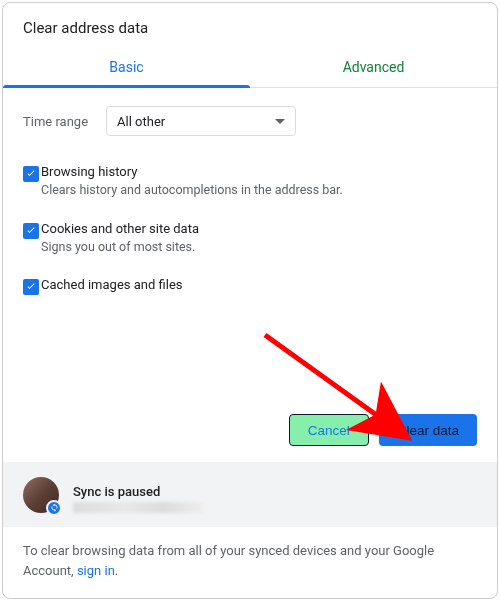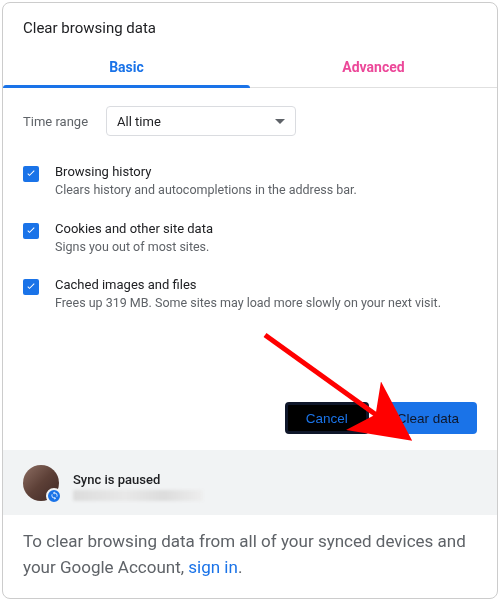--- a/index.html
+++ b/index.html
@@ -29,29 +29,29 @@
     }
     .tabs {
       display: flex;
       border-bottom: 1px solid #e0e0e0;
     }
     .tab {
       flex: 1;
       text-align: center;
       padding: 10px 0 12px 0;
       font-size: 14px;
-      font-weight: 700;
+      font-weight: 400;
       cursor: pointer;
       position: relative;
     }
     .tab.active {
       color: #1a73e8;
     }
     .tab.inactive {
-      color: #ec4899;
+      color: #15803d;
     }
     .tab.active::after {
       content: '';
       position: absolute;
       bottom: -1px;
       left: 0;
       right: 0;
       height: 3px;
       background: #1a73e8;
       border-radius: 3px 3px 0 0;
@@ -88,21 +88,21 @@
     }
     .caret {
       width: 0; height: 0;
       border-left: 5px solid transparent;
       border-right: 5px solid transparent;
       border-top: 5px solid #5f6368;
     }
     .option-row {
       display: flex;
       align-items: flex-start;
-      gap: 16px;
+      gap: 2px;
       margin-bottom: 22px;
     }
     .checkbox {
       width: 16px;
       height: 16px;
       background: #1a73e8;
       border-radius: 2px;
       display: flex;
       align-items: center;
       justify-content: center;
@@ -134,23 +134,23 @@
       padding: 0 18px;
       border-radius: 4px;
       font-size: 13.5px;
       font-weight: 500;
       cursor: pointer;
       display: flex;
       align-items: center;
       border: none;
     }
     .btn-cancel {
-      background: #000000;
+      background: #86efac;
       color: #1a73e8;
-      border: 3px solid #0f172a;
+      border: 1px solid #0f172a;
     }
     .btn-primary {
       background: #1a73e8;
       color: #0f172a;
     }
     .sync-section {
       background: #f1f3f4;
       padding: 14px 20px;
       display: flex;
       align-items: center;
@@ -187,54 +187,54 @@
     }
     .sync-sub {
       width: 130px;
       height: 11px;
       background: linear-gradient(90deg, #dcdcdc 0%, #e8e8e8 40%, #dcdcdc 70%, #eee 100%);
       filter: blur(1.5px);
       border-radius: 2px;
     }
     .footer-note {
       padding: 14px 20px 18px 20px;
-      font-size: 17px;
+      font-size: 13px;
       color: #5f6368;
       line-height: 1.5;
     }
     .footer-note .link {
       color: #1a73e8;
       cursor: pointer;
     }
     .arrow-overlay {
       position: absolute;
       pointer-events: none;
       top: 0; left: 0;
       width: 500px;
       height: 601px;
     }
   </style>
 </head>
 <body>
 
 <div class="dialog">
 
-  <div class="dialog-title">Clear browsing data</div>
+  <div class="dialog-title">Clear address data</div>
 
   <div class="tabs">
     <div class="tab active">Basic</div>
     <div class="tab inactive">Advanced</div>
   </div>
 
   <div class="content">
 
     <div class="time-row">
       <span class="time-label">Time range</span>
       <div class="time-select">
-        <span>All time</span>
+        <span>All other</span>
         <span class="caret"></span>
       </div>
     </div>
 
     <div class="option-row">
       <div class="checkbox">
         <svg viewBox="0 0 24 24">
             <path d="M9 16.2l-4.2-4.2 1.4-1.4L9 13.4l8.8-8.8 1.4 1.4z" fill="#fff"></path>
           </svg>
       </div>
@@ -257,21 +257,20 @@
     </div>
 
     <div class="option-row">
       <div class="checkbox">
         <svg viewBox="0 0 24 24">
             <path d="M9 16.2l-4.2-4.2 1.4-1.4L9 13.4l8.8-8.8 1.4 1.4z" fill="#fff"></path>
           </svg>
       </div>
       <div class="option-text">
         <div class="option-title">Cached images and files</div>
-        <div class="option-desc">Frees up 319 MB. Some sites may load more slowly on your next visit.</div>
       </div>
     </div>
 
     <div class="spacer"></div>
   </div>
 
   <div class="button-row">
     <button class="btn btn-cancel">Cancel</button>
     <button class="btn btn-primary">Clear data</button>
   </div>

